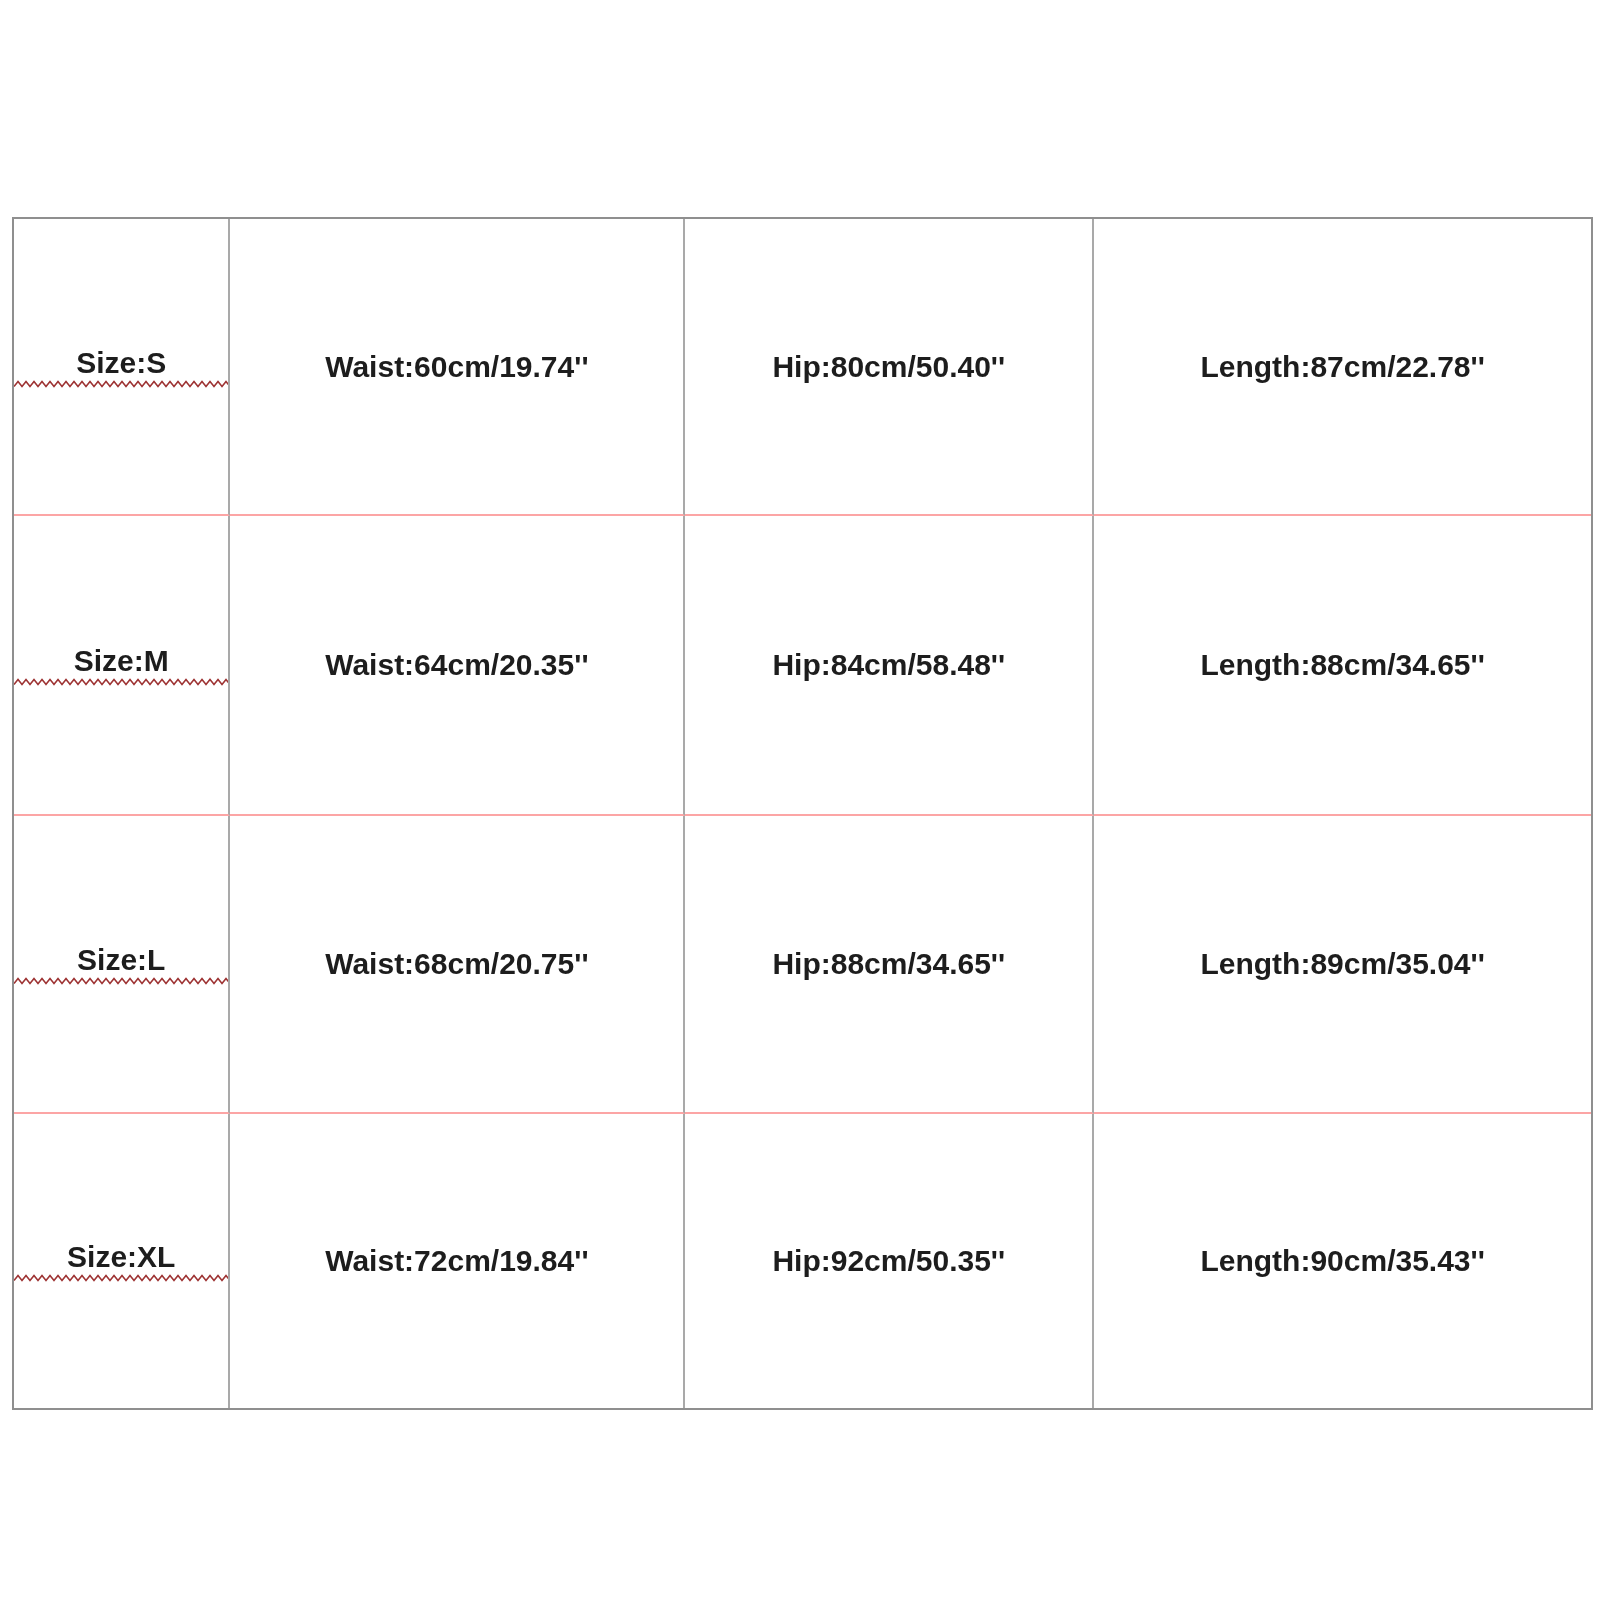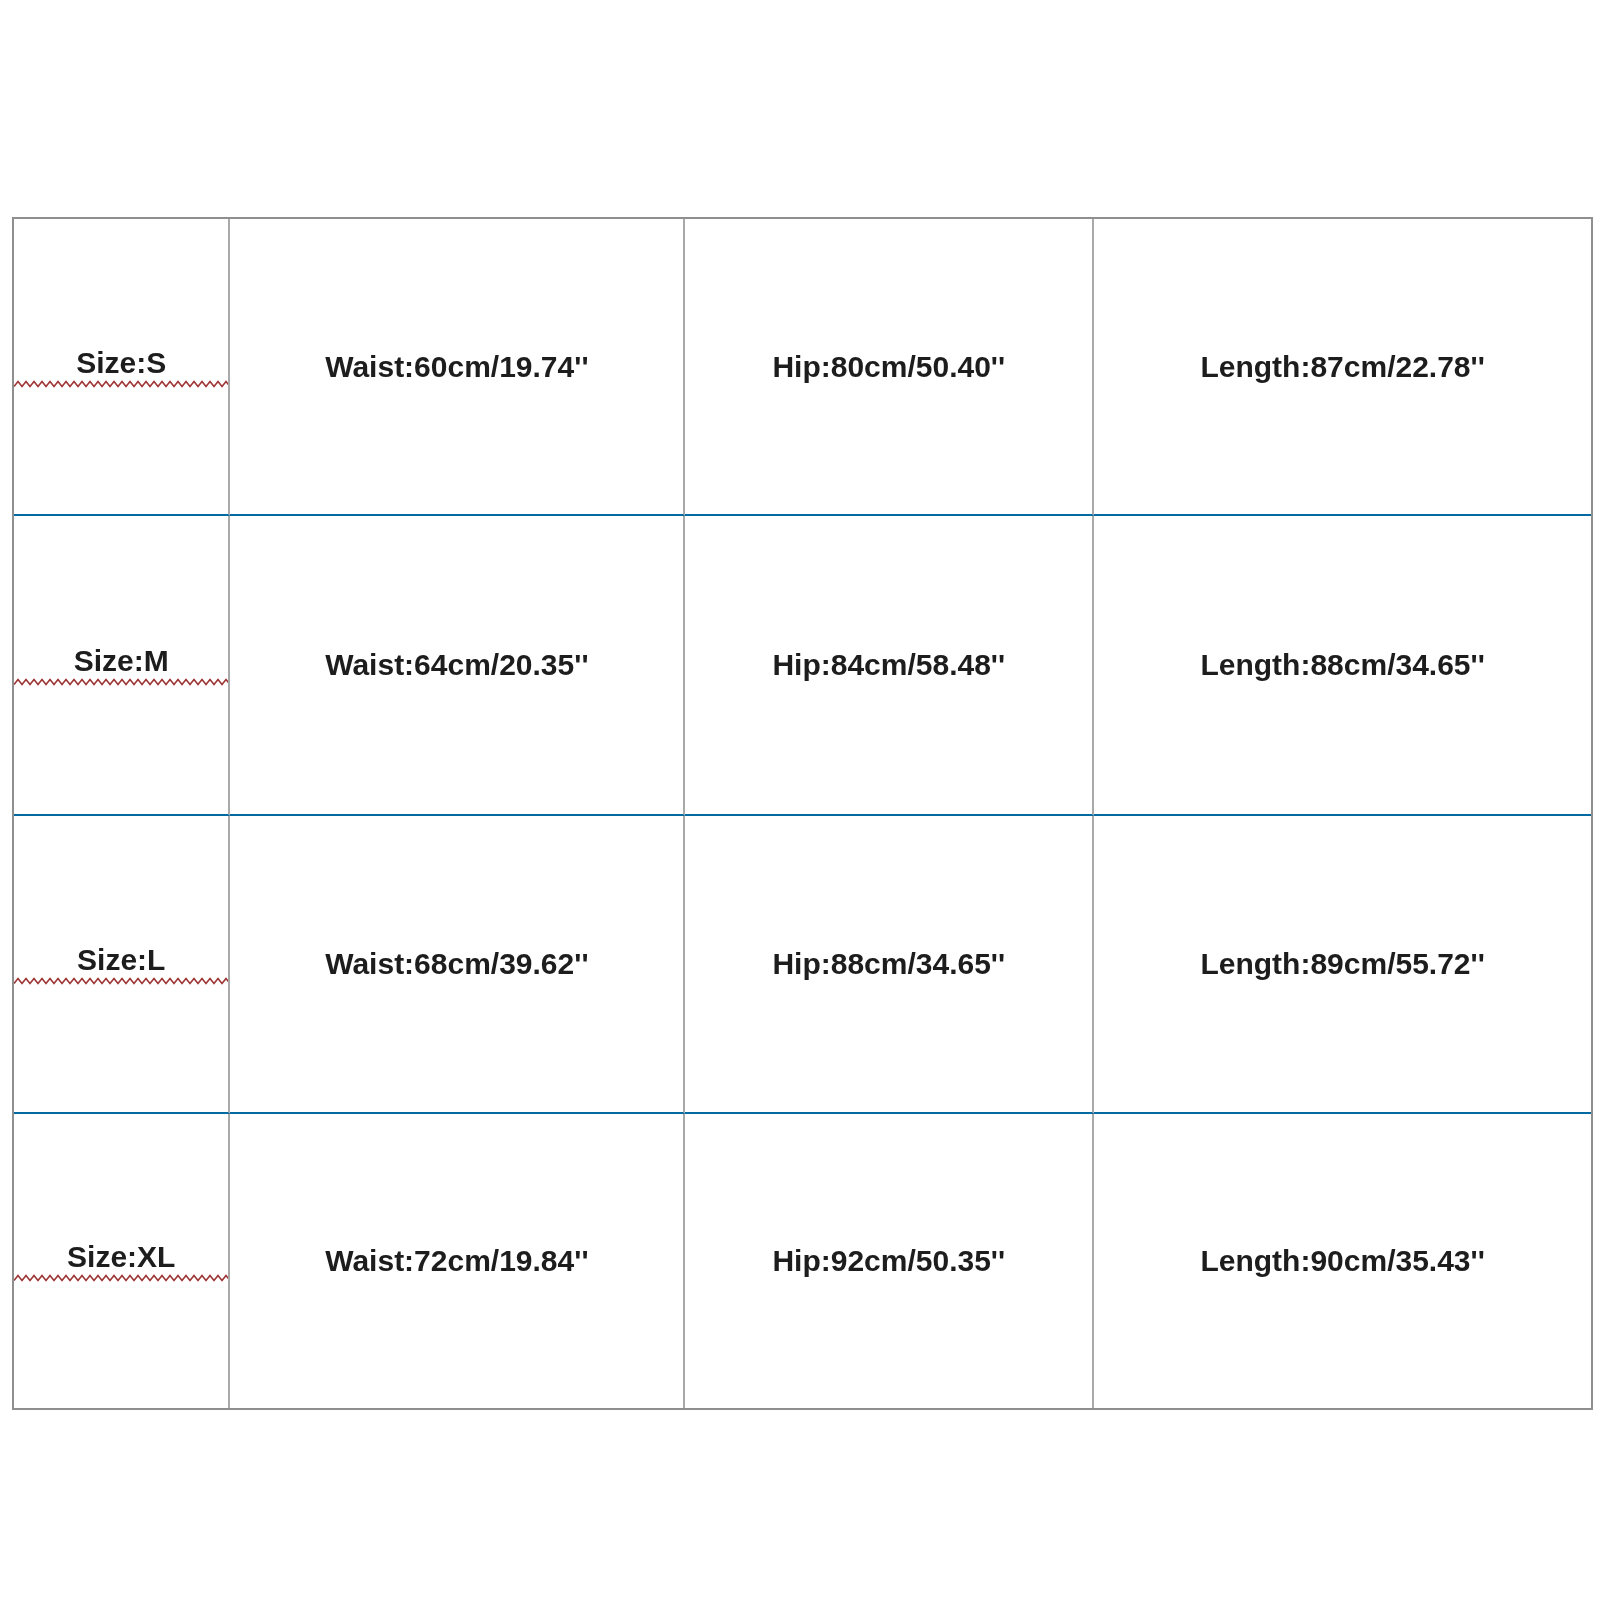--- a/index.html
+++ b/index.html
@@ -36,21 +36,21 @@
     align-items: center;
     justify-content: center;
     box-sizing: border-box;
     font-weight: bold;
     font-size: 30px;
     color: #1d1d1d;
     letter-spacing: 0px;
     white-space: nowrap;
   }
   .row .cell:not(:last-child) { border-right: 2px solid #a9a9a9; }
-  .row:not(:last-child) .cell { border-bottom: 2px solid #0369a1; }
+  .row:not(:last-child) .cell { border-bottom: 2px solid #fca5a5; }
   .size-label {
     display: inline-block;
     text-align: center;
   }
   .squiggle {
     display: block;
     width: 100%;
     height: 8px;
     margin-top: 0px;
     overflow: hidden;
@@ -92,23 +92,23 @@
 
     <div class="row">
       <div class="cell">
         <span class="size-label">
           <span>Size:L</span>
           <svg class="squiggle">
               <polyline points="0,6.5 4,1.5 8,6.5 12,1.5 16,6.5 20,1.5 24,6.5 28,1.5 32,6.5 36,1.5 40,6.5 44,1.5 48,6.5 52,1.5 56,6.5 60,1.5 64,6.5 68,1.5 72,6.5 76,1.5 80,6.5 84,1.5 88,6.5 92,1.5 96,6.5 100,1.5 104,6.5 108,1.5 112,6.5 116,1.5 120,6.5 124,1.5 128,6.5 132,1.5 136,6.5 140,1.5 144,6.5 148,1.5 152,6.5 156,1.5 160,6.5 164,1.5 168,6.5 172,1.5 176,6.5 180,1.5 184,6.5 188,1.5 192,6.5 196,1.5 200,6.5 204,1.5 208,6.5 212,1.5 216,6.5 220,1.5 224,6.5 228,1.5 232,6.5 236,1.5 240,6.5 244,1.5 248,6.5 252,1.5 256,6.5 260,1.5 264,6.5 268,1.5 272,6.5 276,1.5 280,6.5 284,1.5 288,6.5 292,1.5 296,6.5 300,1.5 304,6.5 308,1.5 312,6.5 316,1.5 320,6.5" fill="none" stroke="#9e3434" stroke-width="1.6"></polyline>
             </svg>
         </span>
       </div>
-      <div class="cell">Waist:68cm/39.62''</div>
+      <div class="cell">Waist:68cm/20.75''</div>
       <div class="cell">Hip:88cm/34.65''</div>
-      <div class="cell">Length:89cm/55.72''</div>
+      <div class="cell">Length:89cm/35.04''</div>
     </div>
 
     <div class="row">
       <div class="cell">
         <span class="size-label">
           <span>Size:XL</span>
           <svg class="squiggle">
               <polyline points="0,6.5 4,1.5 8,6.5 12,1.5 16,6.5 20,1.5 24,6.5 28,1.5 32,6.5 36,1.5 40,6.5 44,1.5 48,6.5 52,1.5 56,6.5 60,1.5 64,6.5 68,1.5 72,6.5 76,1.5 80,6.5 84,1.5 88,6.5 92,1.5 96,6.5 100,1.5 104,6.5 108,1.5 112,6.5 116,1.5 120,6.5 124,1.5 128,6.5 132,1.5 136,6.5 140,1.5 144,6.5 148,1.5 152,6.5 156,1.5 160,6.5 164,1.5 168,6.5 172,1.5 176,6.5 180,1.5 184,6.5 188,1.5 192,6.5 196,1.5 200,6.5 204,1.5 208,6.5 212,1.5 216,6.5 220,1.5 224,6.5 228,1.5 232,6.5 236,1.5 240,6.5 244,1.5 248,6.5 252,1.5 256,6.5 260,1.5 264,6.5 268,1.5 272,6.5 276,1.5 280,6.5 284,1.5 288,6.5 292,1.5 296,6.5 300,1.5 304,6.5 308,1.5 312,6.5 316,1.5 320,6.5" fill="none" stroke="#9e3434" stroke-width="1.6"></polyline>
             </svg>
         </span>

